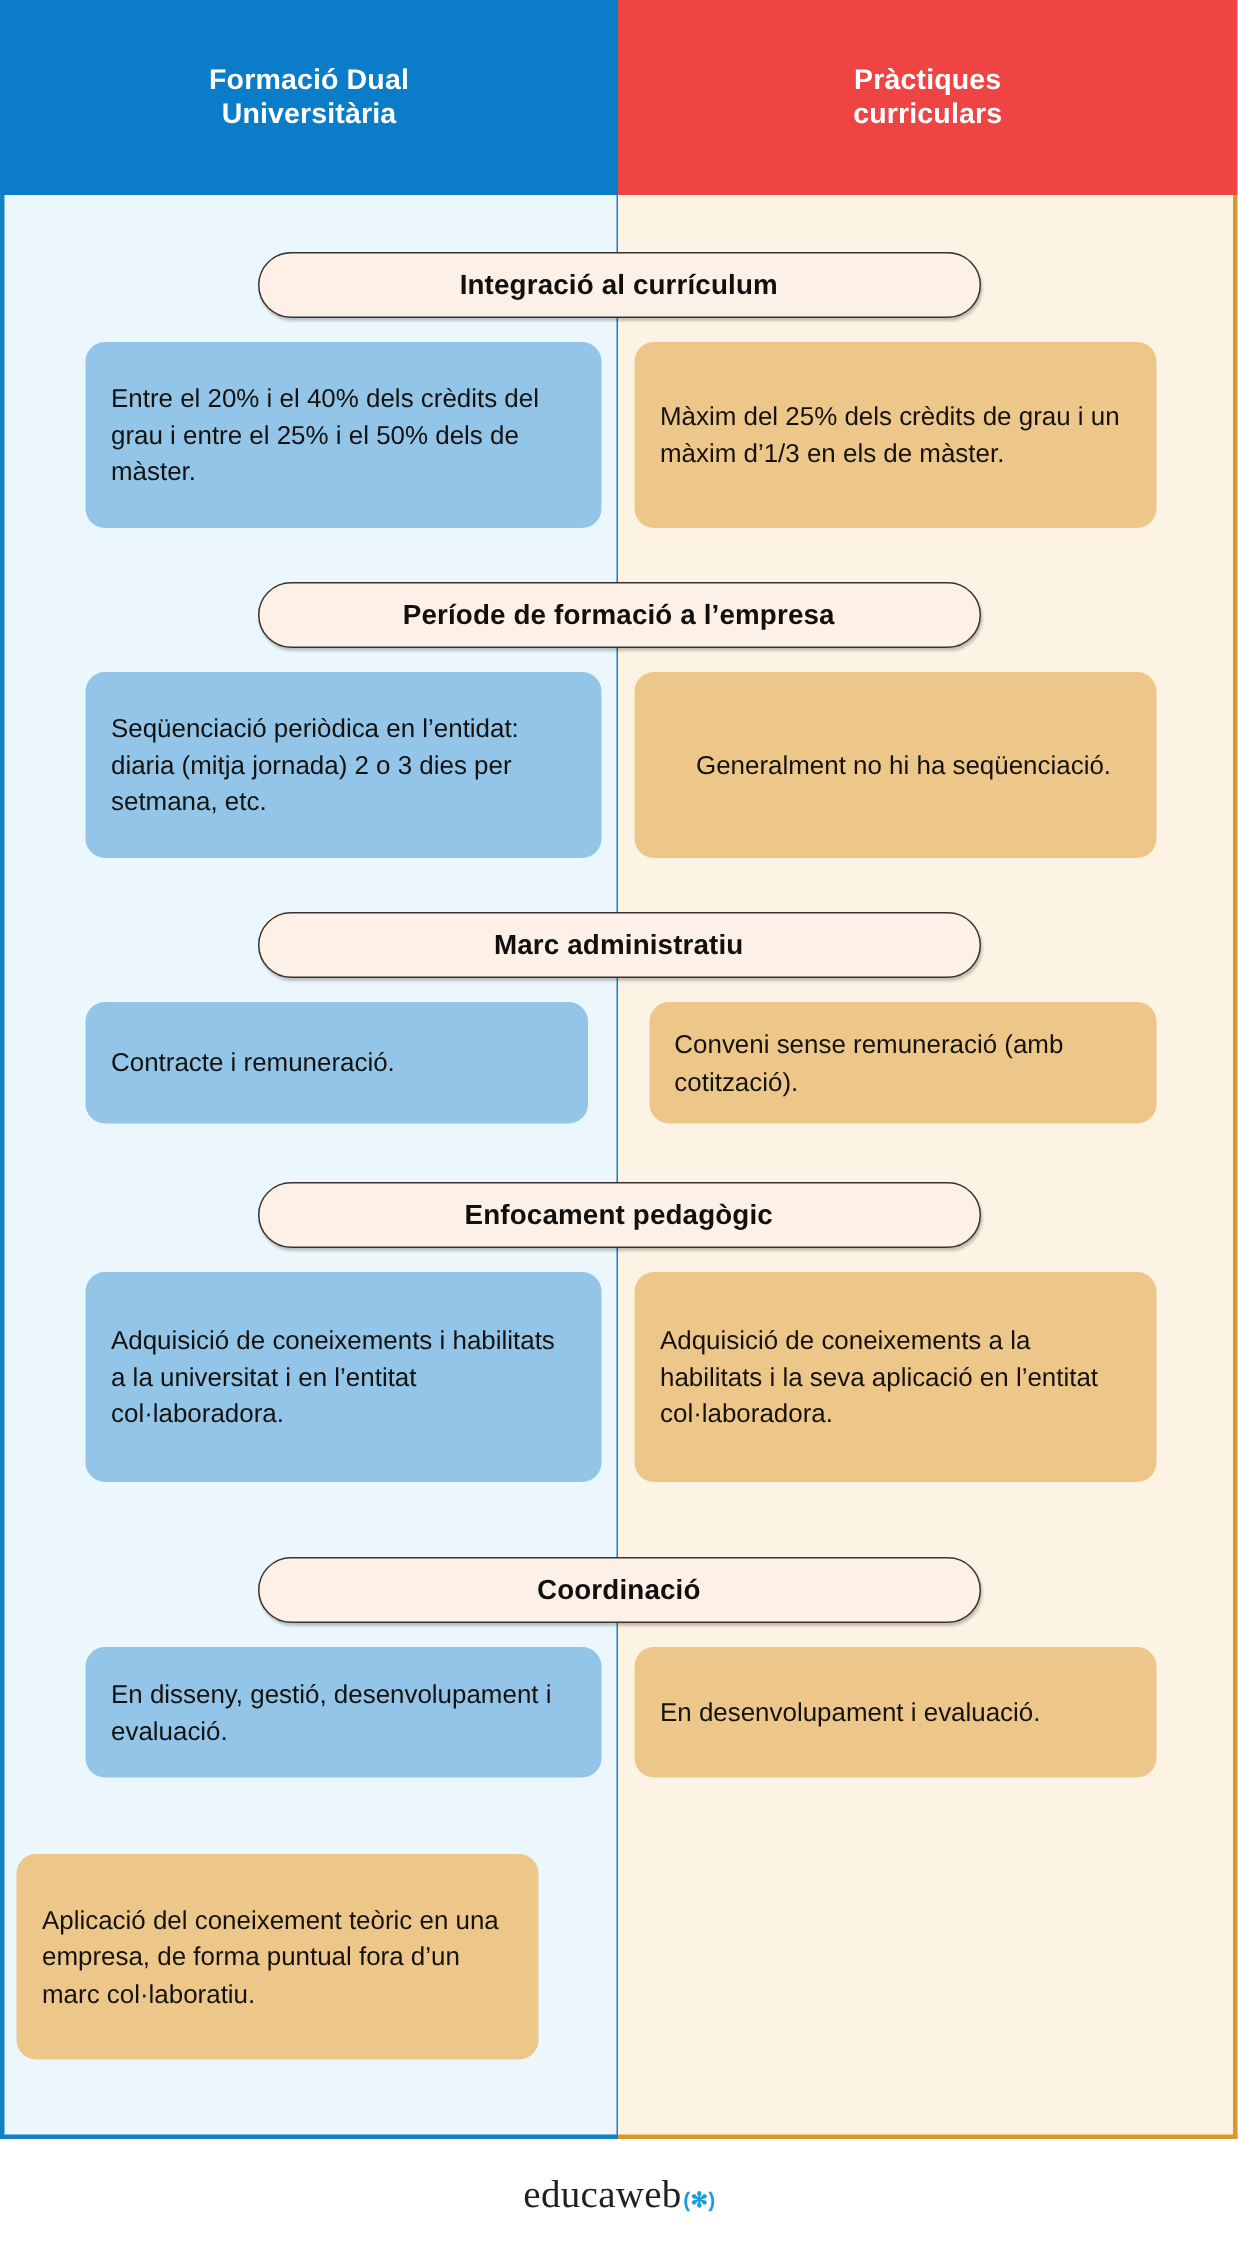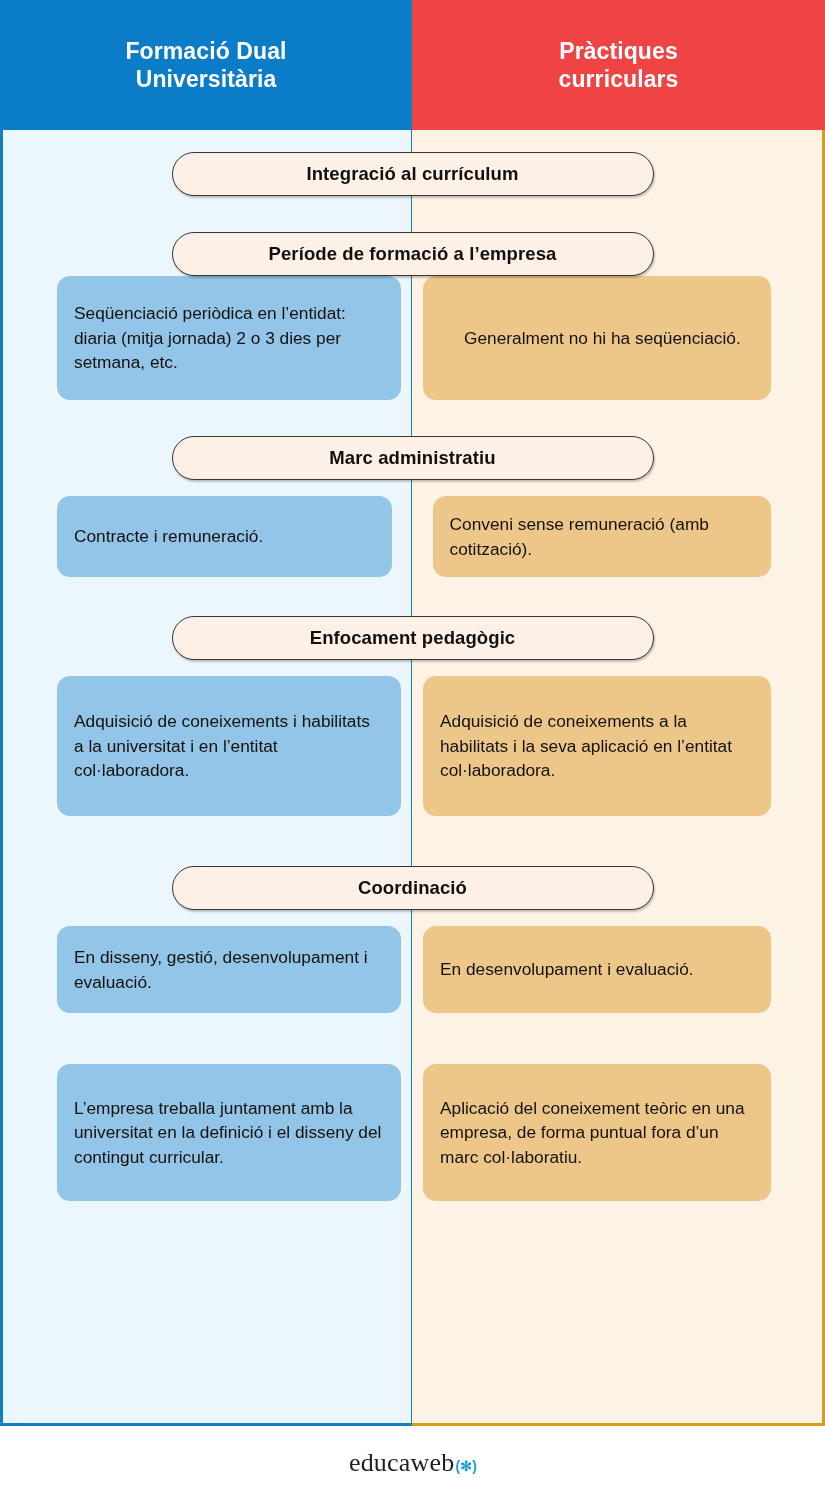--- a/index.html
+++ b/index.html
@@ -37,21 +37,21 @@
   .header-left {
     width: 412px;
     background: #0B7CC8;
   }
   .header-right {
     width: 413px;
     background: #ef4444;
   }
   .header-title {
     color: #ffffff;
-    font-size: 23px;
+    font-size: 19px;
     font-weight: bold;
     line-height: 1.22;
     letter-spacing: 0.1px;
     white-space: pre-line;
   }
 
   
   .panel {
     position: relative;
     display: flex;
@@ -73,21 +73,21 @@
   .col-right {
     width: 413px;
     background: #FDF3E4;
     border-right: 3px solid #D89A22;
     border-bottom: 3px solid #D89A22;
   }
 
   
   .rows {
     position: absolute;
-    top: 0;
+    top: 16px;
     left: 0;
     width: 783px;
     height: 1296px;
     pointer-events: none;
   }
   .row {
     position: relative;
     width: 825px;
     pointer-events: auto;
   }
@@ -211,27 +211,39 @@
   <div class="panel">
     <div class="col col-left"></div>
     <div class="col col-right"></div>
 
     <div class="rows">
 
       <div class="row" style="padding-top:22px;">
         <div class="row-heading">
           <div class="pill">Integració  al currículum</div>
         </div>
+        <div class="row-boxes" style="margin-top:16px;">
+          <div class="box-cell cell-left">
+            <div class="box box-blue" style="height:124px;">
+              <span class="box-text">Entre el 20% i el 40% dels crèdits del grau i entre el 25% i el 50% dels de màster.</span>
+            </div>
+          </div>
+          <div class="box-cell cell-right">
+            <div class="box box-orange" style="height:124px;">
+              <span class="box-text">Màxim del 25% dels crèdits de grau i un màxim d’1/3 en els de màster.</span>
+            </div>
+          </div>
+        </div>
       </div>
 
       <div class="row" style="padding-top:36px;">
         <div class="row-heading">
           <div class="pill">Període de formació a l’empresa</div>
         </div>
-        <div class="row-boxes" style="">
+        <div class="row-boxes" style="margin-top:16px;">
           <div class="box-cell cell-left">
             <div class="box box-blue" style="height:124px;">
               <span class="box-text">Seqüenciació periòdica en l’entidat: diaria (mitja jornada) 2 o 3 dies per setmana, etc.</span>
             </div>
           </div>
           <div class="box-cell cell-right">
             <div class="box box-orange" style="height:124px;">
               <span class="box-text box-pad-left">Generalment no hi ha seqüenciació.</span>
             </div>
           </div>
@@ -287,25 +299,20 @@
           <div class="box-cell cell-right">
             <div class="box box-orange" style="height:87px;">
               <span class="box-text">En desenvolupament i evaluació.</span>
             </div>
           </div>
         </div>
       </div>
 
       <div class="row" style="padding-top:35px;">
         <div class="row-boxes" style="margin-top:16px;">
-          <div class="box-cell cell-left">
-            <div class="box box-blue" style="height:137px;">
-              <span class="box-text">L’empresa treballa juntament amb la universitat en la definició i el disseny del contingut curricular.</span>
-            </div>
-          </div>
           <div class="box-cell cell-right">
             <div class="box box-orange" style="height:137px;">
               <span class="box-text">Aplicació del coneixement teòric en una empresa, de forma puntual fora d’un marc col·laboratiu.</span>
             </div>
           </div>
         </div>
       </div>
 
     </div>
   </div>

